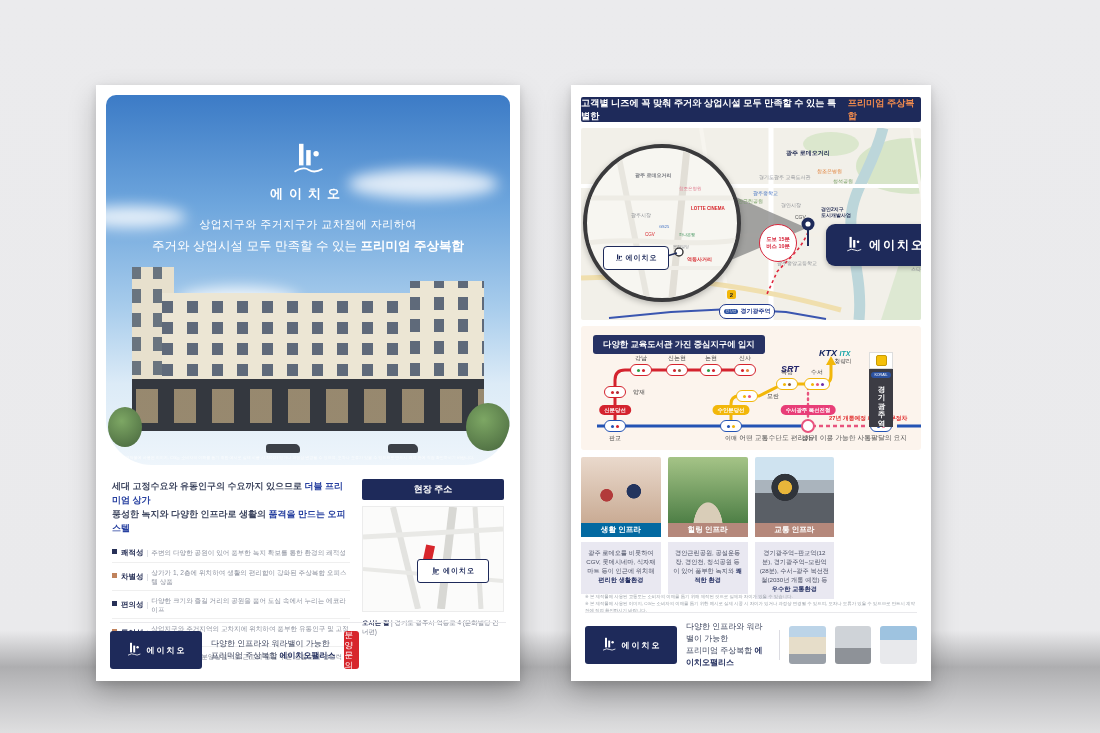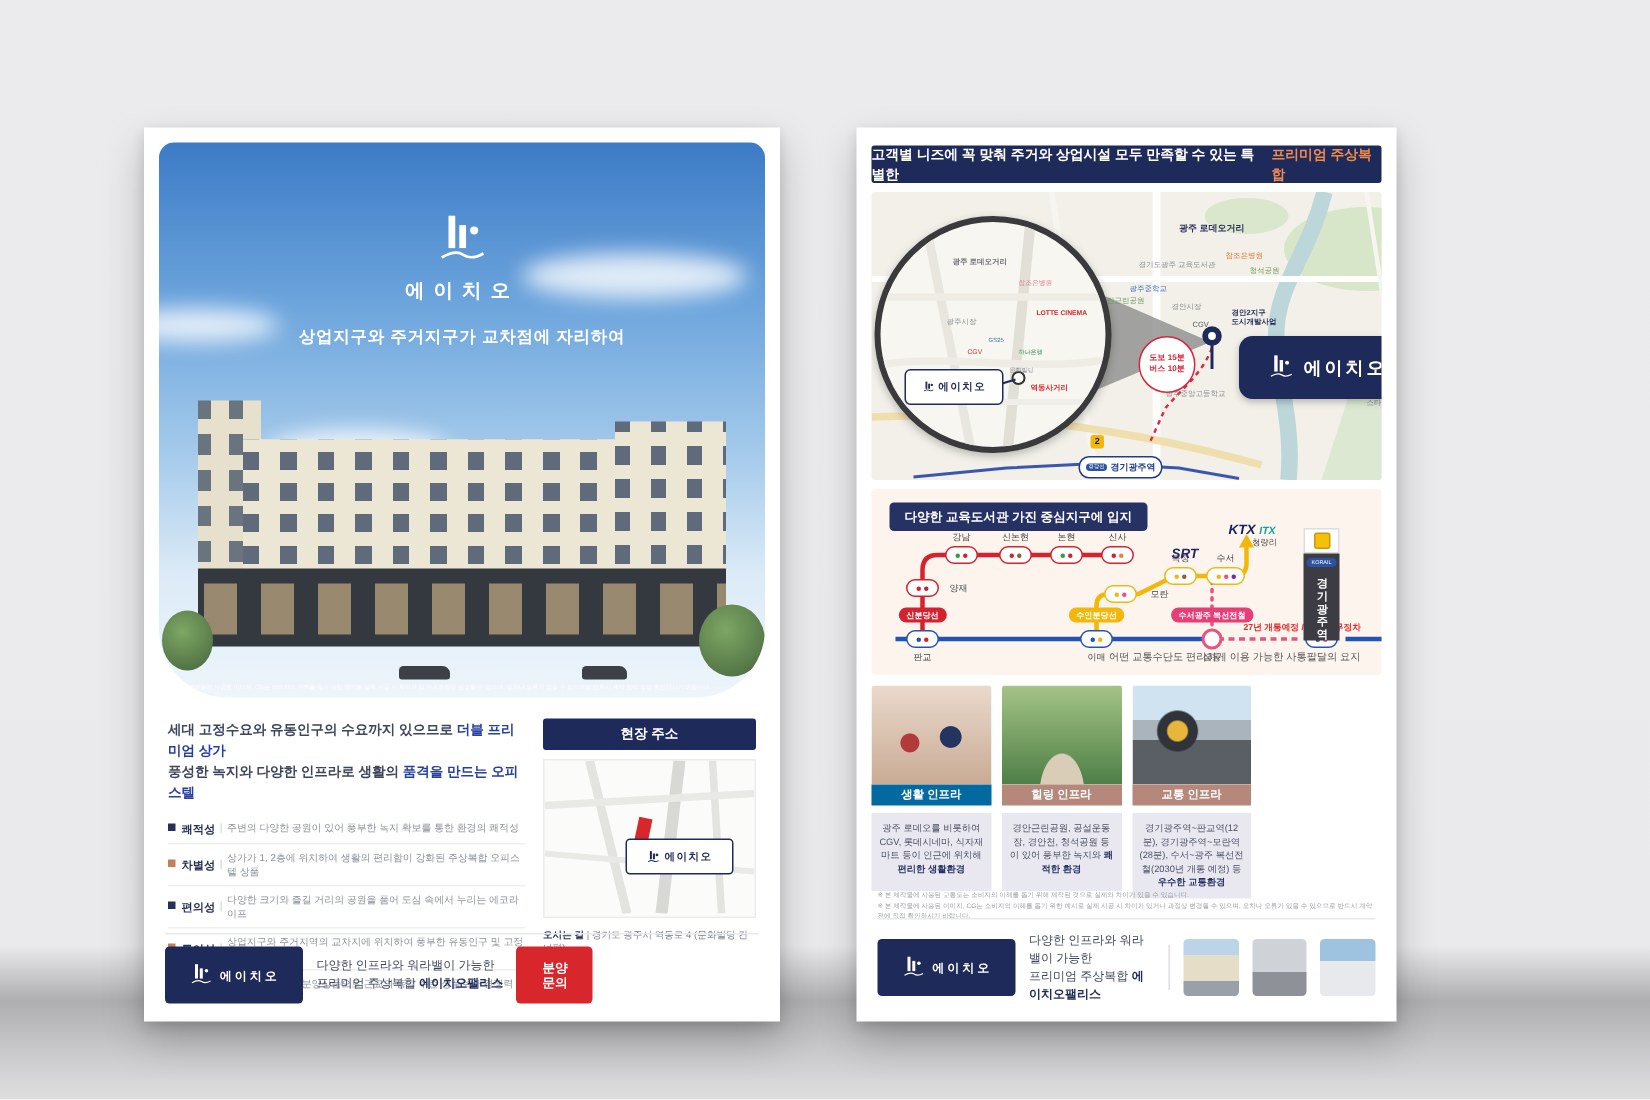--- a/index.html
+++ b/index.html
@@ -14,21 +14,21 @@
   .abs{position:absolute;}
   
   .hero{position:absolute;left:10px;top:10px;right:10px;height:370px;overflow:hidden;
         border-radius:10px 10px 46px 46px;
         background:linear-gradient(180deg,#3c7bc6 0%,#6ea6dd 30%,#a9cdec 58%,#dcebf7 78%,#eef5fb 100%);}
   .cloud{position:absolute;background:rgba(255,255,255,.8);border-radius:50%;filter:blur(7px);}
   .hero-logo{position:absolute;left:0;right:0;top:46px;text-align:center;color:#fff;}
   .hero-logo .mark{display:block;margin:0 auto 6px;}
   .logo-text{font-size:13px;font-weight:bold;letter-spacing:6px;}
   .hero-head{position:absolute;left:0;right:0;top:122px;text-align:center;color:#fff;}
-  .hero-head .l1{font-size:11px;letter-spacing:.5px;margin-bottom:6px;font-weight:bold;}
+  .hero-head .l1{font-size:11px;letter-spacing:.5px;margin-bottom:6px;}
   .hero-head .l2{font-size:12.5px;}
   .hero-head b{font-weight:bold;}
   .scene{position:absolute;left:0;right:0;bottom:0;height:168px;}
   .bldg-main{position:absolute;left:56px;right:88px;bottom:80px;height:92px;
      background:repeating-linear-gradient(0deg,#ece6d4 0 9px,transparent 9px 21px),
                 repeating-linear-gradient(90deg,#5f6a7a 0 11px,#ece6d4 11px 25px);}
   .bldg-left{position:absolute;left:26px;width:42px;bottom:80px;height:118px;
      background:repeating-linear-gradient(0deg,#e7e0cd 0 10px,transparent 10px 24px),
                 repeating-linear-gradient(90deg,#69747f 0 9px,#e7e0cd 9px 21px);}
   .bldg-right{position:absolute;right:26px;width:74px;bottom:80px;height:104px;
@@ -60,21 +60,21 @@
   .addr-callout .txt{font-size:7px;font-weight:bold;color:#1e2a5a;letter-spacing:1px;}
   .addr-dir{margin-top:7px;font-size:6.4px;color:#7c8190;}
   .addr-dir b{color:#273057;}
   .pfoot{position:absolute;left:14px;right:14px;bottom:12px;border-top:1px solid #e9e9ec;padding-top:8px;
          display:flex;align-items:center;gap:9px;}
   .foot-logo{width:92px;height:38px;background:#1e2a5a;border-radius:3px;display:flex;align-items:center;
              justify-content:center;gap:5px;flex:0 0 92px;}
   .foot-logo .txt{color:#fff;font-size:8px;font-weight:bold;letter-spacing:2px;}
   .foot-text{font-size:8px;color:#3e465f;line-height:12px;}
   .foot-text b{color:#1e2a5a;}
-  .cta{width:51px;height:38px;background:#d7262c;border-radius:3px;color:#fff;font-size:8.5px;font-weight:bold;
+  .cta{width:15px;height:38px;background:#d7262c;border-radius:3px;color:#fff;font-size:8.5px;font-weight:normal;
        display:flex;flex-direction:column;align-items:center;justify-content:center;line-height:10px;}
   
   .rhead{position:absolute;left:10px;right:10px;top:12px;height:25px;background:#1e2a5a;border-radius:2px;
          display:flex;align-items:center;justify-content:center;color:#fff;font-size:9.2px;font-weight:bold;}
   .rhead b{color:#ef8a4e;margin-left:3px;}
   .rmap{position:absolute;left:10px;right:10px;top:43px;height:192px;background:#f2f0e9;overflow:hidden;border-radius:2px;}
   .mlab{position:absolute;font-size:5px;color:#8a8d93;white-space:nowrap;line-height:6px;}
   .magnifier{position:absolute;left:2px;top:16px;width:150px;height:150px;border-radius:50%;
              border:4px solid #3a3a3c;background:#f7f6f1;overflow:hidden;z-index:4;box-shadow:0 2px 6px rgba(0,0,0,.25);}
   .mag-callout{position:absolute;left:16px;top:98px;width:64px;height:22px;background:#fff;border:1.5px solid #1e2a5a;
@@ -139,20 +139,21 @@
         <svg class="mark" width="36" height="38" viewBox="0 0 40 40">
           <rect x="10" y="2" width="5" height="24" fill="#fff"></rect>
           <rect x="18" y="9" width="5" height="17" fill="#fff"></rect>
           <circle cx="29" cy="13" r="3" fill="#fff"></circle>
           <path d="M5 33 Q15 27 21 31 T36 30" stroke="#fff" fill="none" stroke-width="2"></path>
         </svg>
         <div class="logo-text">에이치오</div>
       </div>
       <div class="hero-head">
         <div class="l1">상업지구와 주거지구가 교차점에 자리하여</div>
+        <div class="l2"><span>주거와 상업시설 모두 만족할 수 있는 </span><b>프리미엄 주상복합</b></div>
       </div>
       <div class="scene">
         <div class="bldg-left"></div>
         <div class="bldg-main"></div>
         <div class="bldg-right"></div>
         <div class="bldg-base"></div>
         <div class="tree" style="left:2px;bottom:18px;width:34px;height:40px;"></div>
         <div class="tree" style="right:0;bottom:14px;width:44px;height:48px;"></div>
         <div class="car" style="left:160px;width:34px;"></div>
         <div class="car" style="left:282px;width:30px;"></div>

